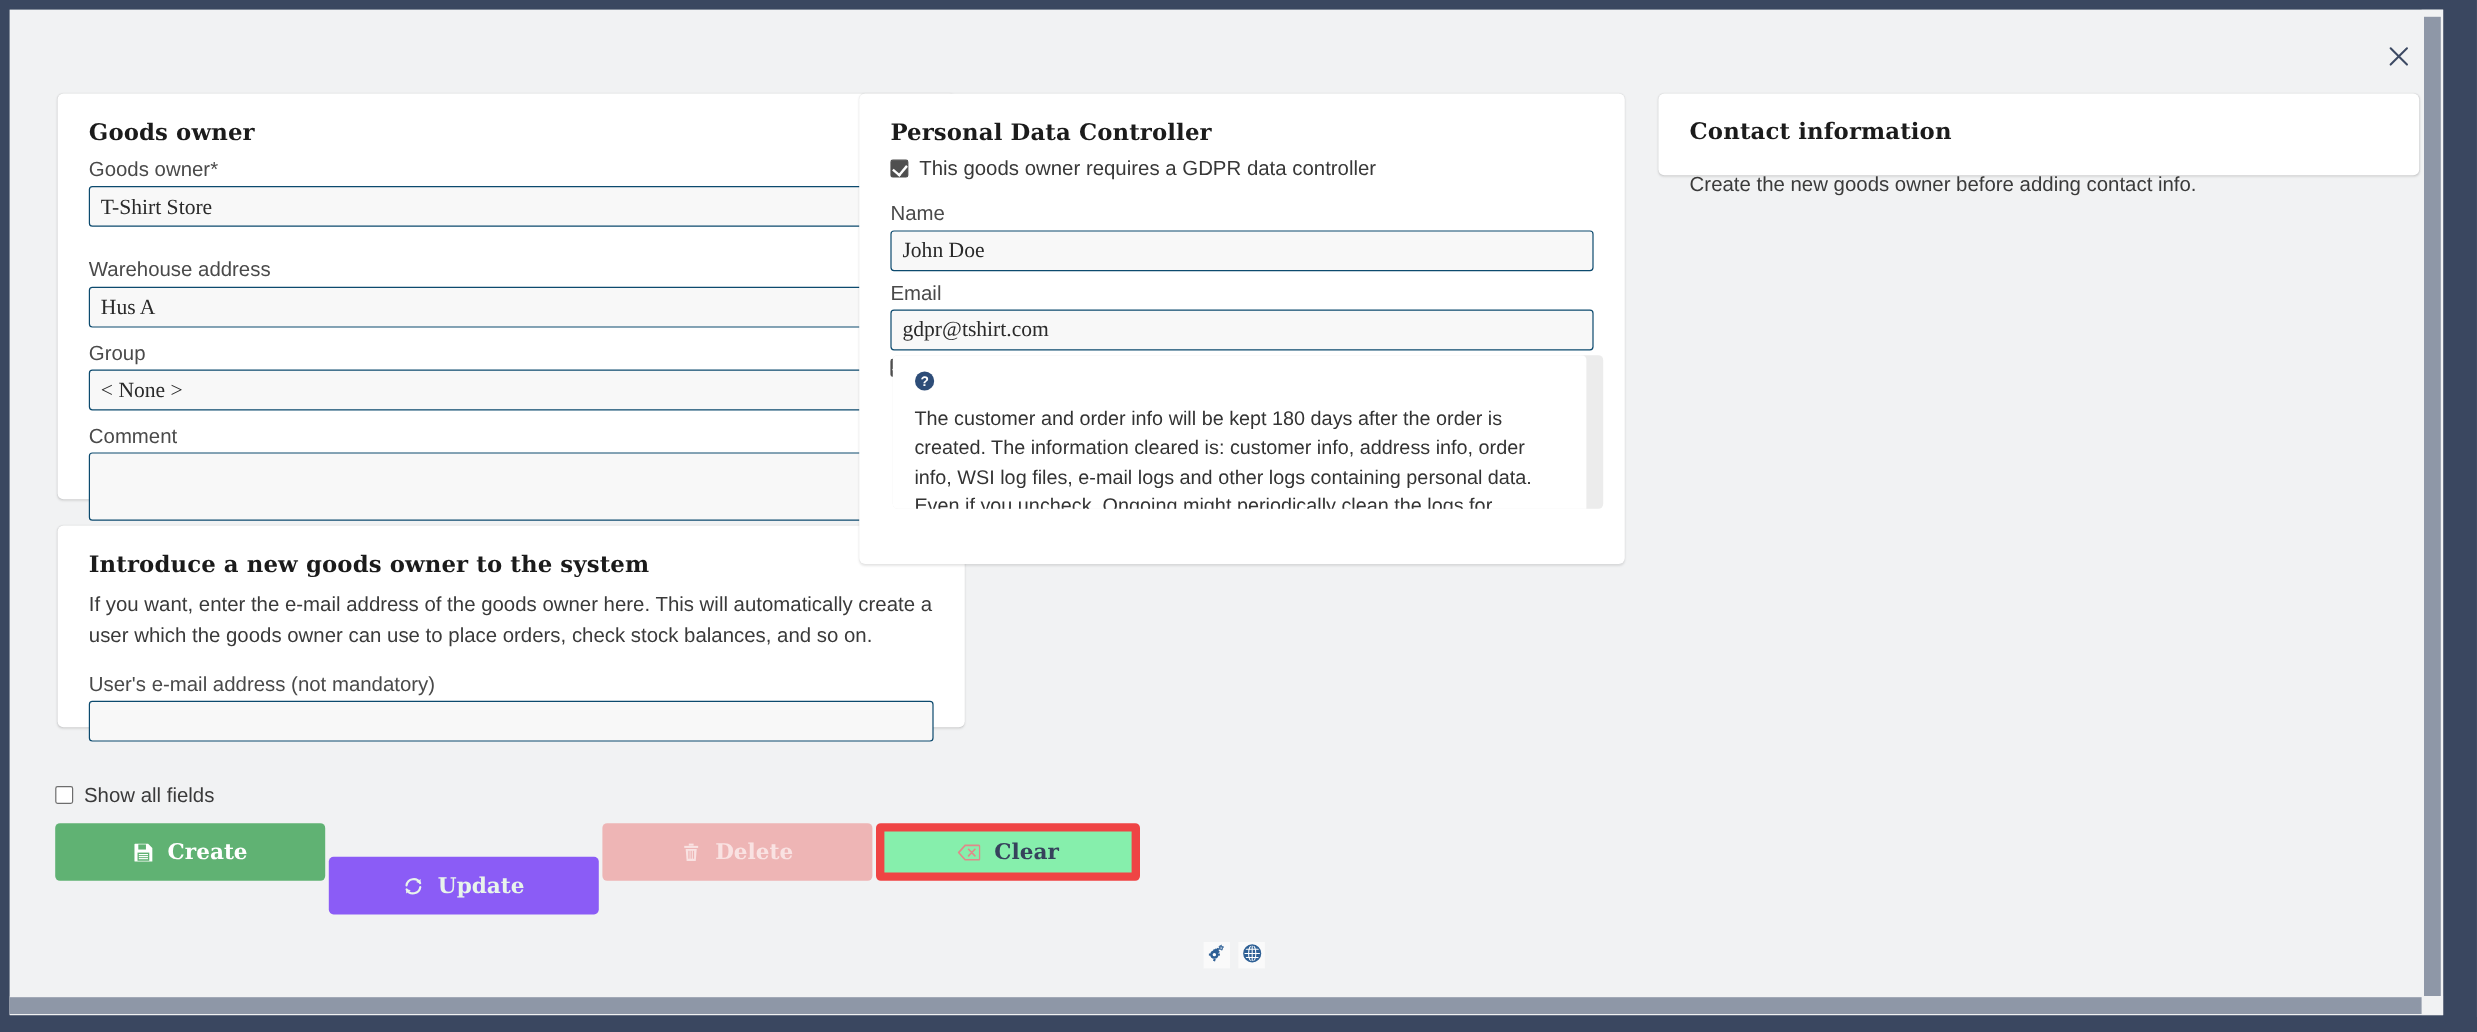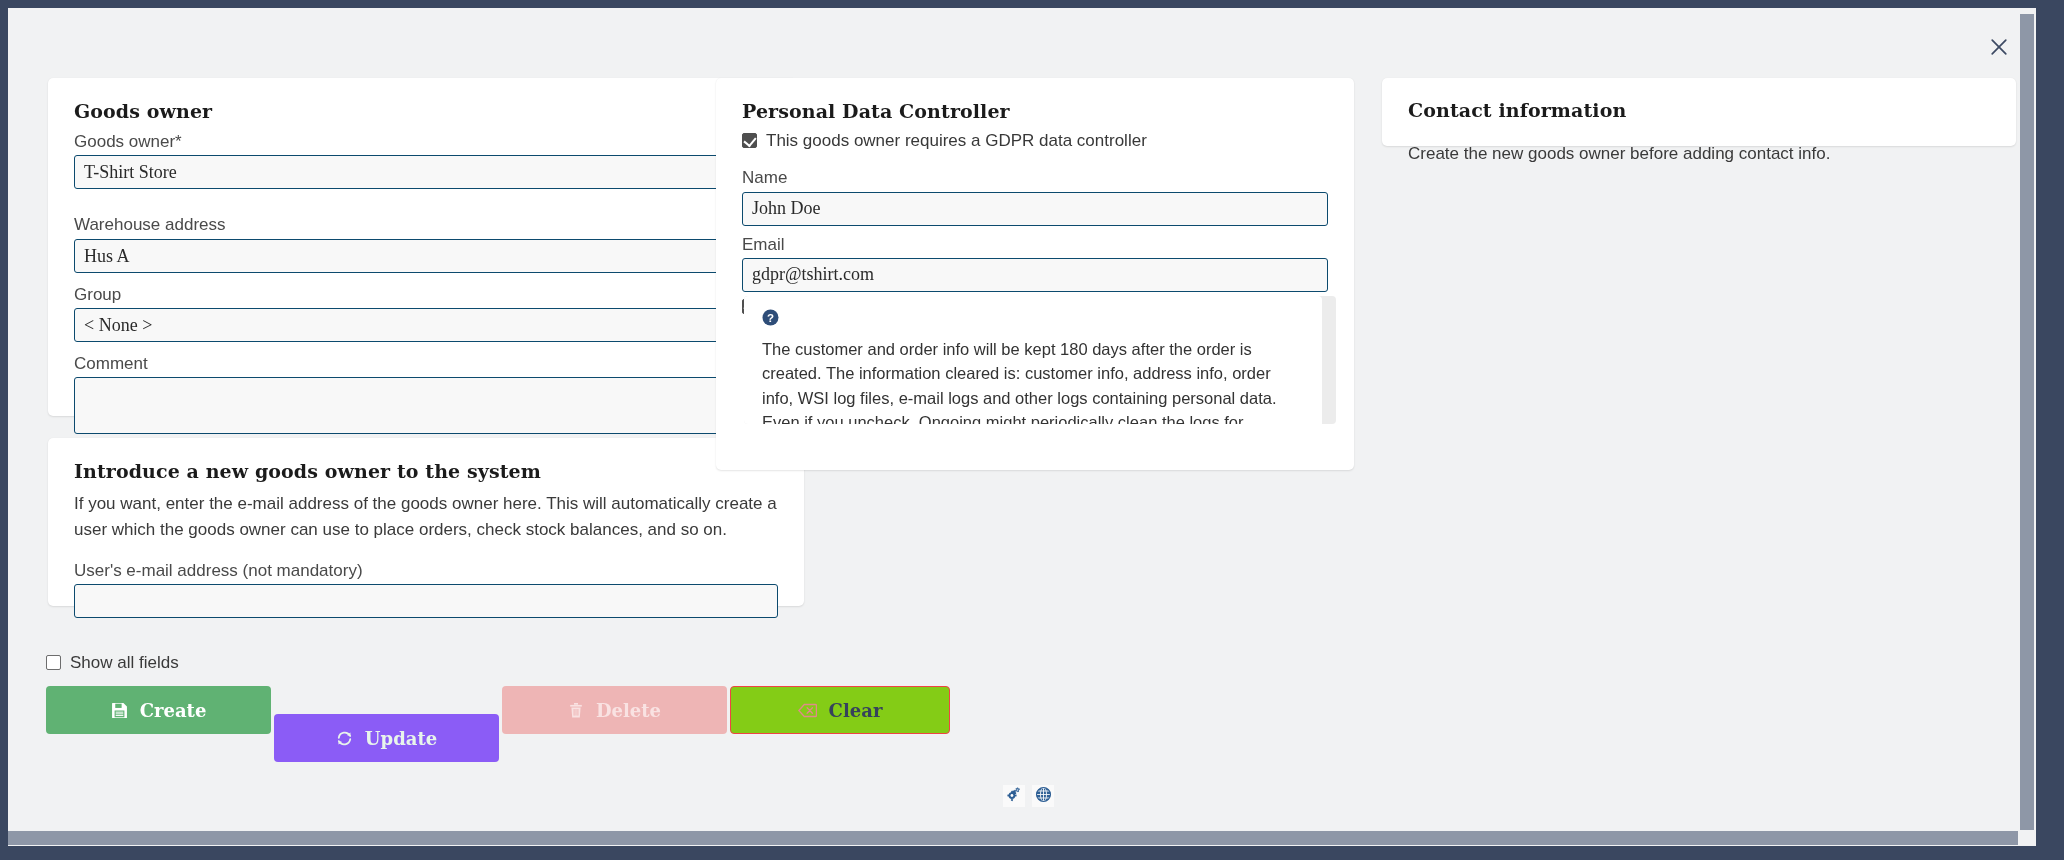--- a/index.html
+++ b/index.html
@@ -225,22 +225,22 @@
     border: none;
     border-radius: 4px;
     cursor: pointer;
     padding: 0 16px;
   }
   .btn .bicon { display: flex; align-items: center; }
   #btn-create { background: #60b273; color: #ffffff; }
   #btn-update { background: #8b5cf6; color: #e8f4eb; cursor: default; margin-top: 28px; }
   #btn-delete { background: #eeb5b5; color: #f9e2e2; cursor: default; }
   #btn-clear  {
-    background: #84cc16; color: #36425c;
-    border: 1px solid #ef4444;
+    background: #86efac; color: #36425c;
+    border: 7px solid #ef4444;
     min-width: 220px;
   }
 
   
   #footer-icons {
     position: absolute;
     left: 995px; top: 777px;
     display: flex;
     gap: 7px;
   }

